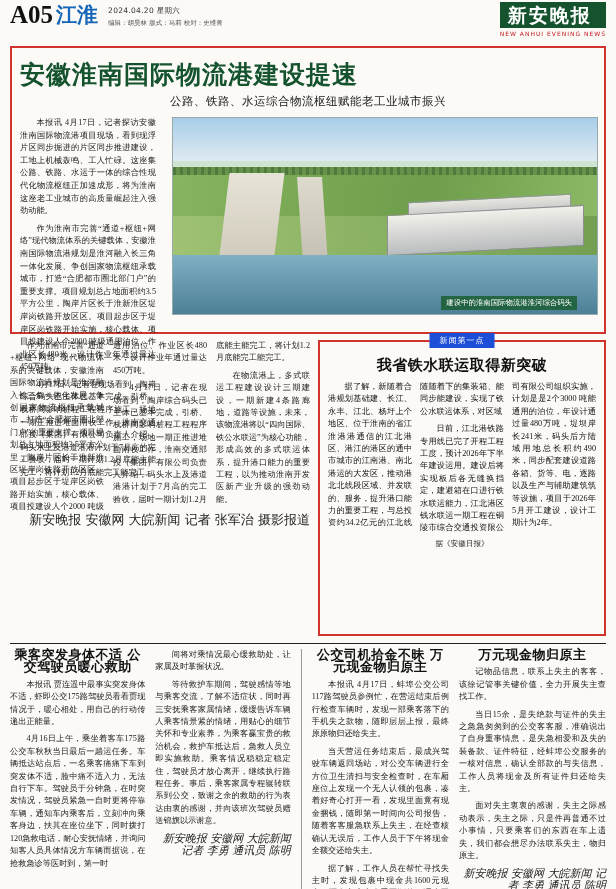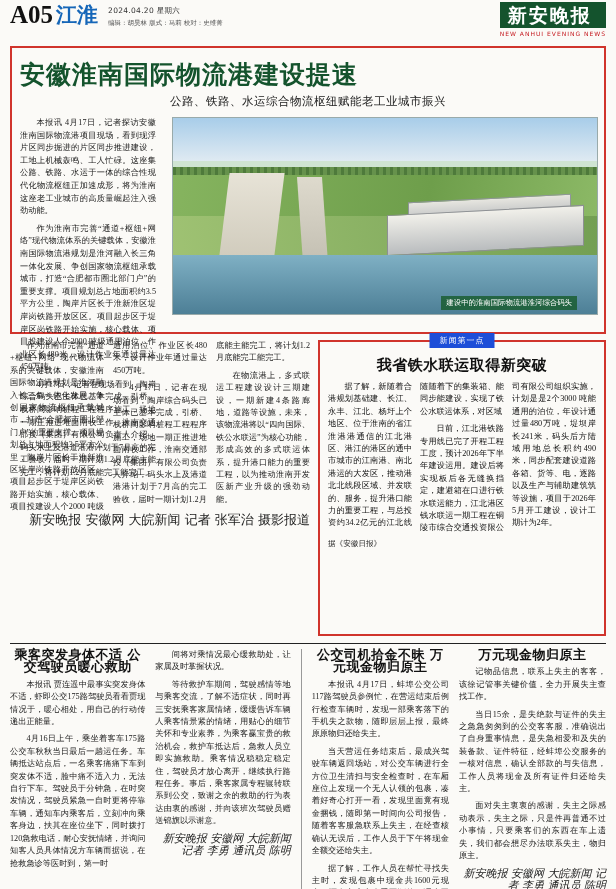--- a/index.html
+++ b/index.html
@@ -102,21 +102,21 @@
     position:absolute;top:-9px;left:50%;transform:translateX(-50%);
     background:#1d4ed8;color:#fff;font-size:8px;padding:2px 10px;letter-spacing:1px;
     font-family:"DejaVu Sans",sans-serif;white-space:nowrap;
   }
   .mid-right h2{
     margin:8px 0 6px 0;text-align:center;font-size:15px;font-weight:bold;color:#111;
     letter-spacing:.5px;font-family:"DejaVu Sans",sans-serif;
   }
   .mid-right .cols{column-count:3;column-gap:8px;font-size:8.2px;line-height:12.4px;text-align:justify;}
   .mid-right p{margin:0 0 5px 0;text-indent:2em;}
-  .credit{text-align:left;font-size:7.6px;color:#222;margin-top:4px;font-family:"DejaVu Sans",sans-serif;}
+  .credit{text-align:center;font-size:7.6px;color:#222;margin-top:4px;font-family:"DejaVu Sans",sans-serif;}
 
   
   .hr-thick{border:0;border-top:1.5px solid #222;margin:7px 0 5px 0;}
   .bottom{display:flex;gap:10px;}
   .bcol{font-size:8.2px;line-height:12.4px;text-align:justify;color:#1a1a1a;}
   .bcol h3{
     font-size:13px;font-weight:bold;margin:0 0 5px 0;text-align:center;letter-spacing:.5px;
     font-family:"DejaVu Sans",sans-serif;color:#111;
   }
   .bcol p{margin:0 0 5px 0;text-indent:2em;}

